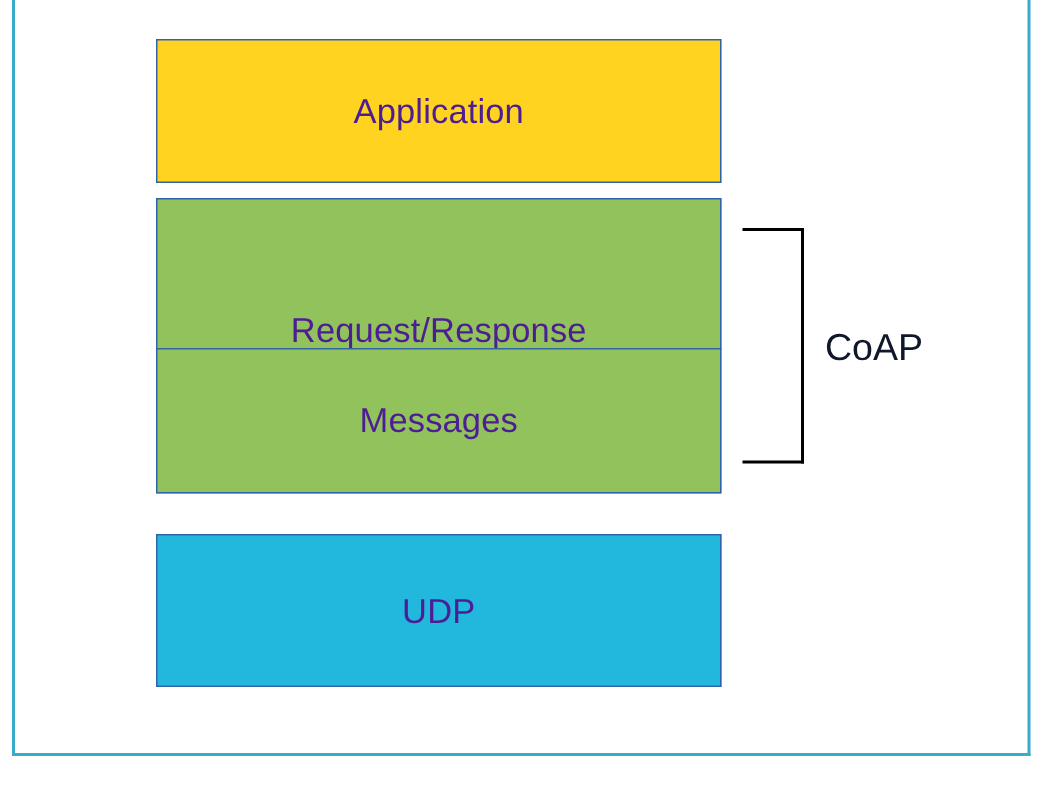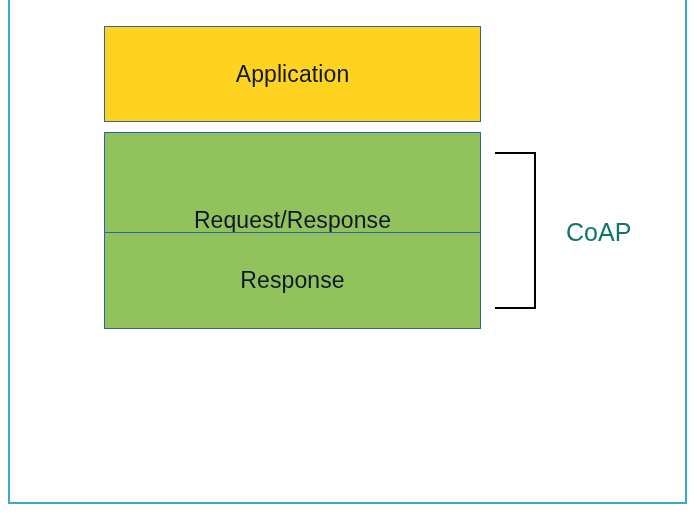--- a/index.html
+++ b/index.html
@@ -30,21 +30,21 @@
   
   .layer-box {
     position: absolute;
     left: 104px;
     width: 377px;
     box-sizing: border-box;
     border: 1px solid #3064a8;
     display: flex;
     align-items: center;
     justify-content: center;
-    color: #0f172a;
+    color: #4c1d95;
     font-size: 23px;
     line-height: 1;
     letter-spacing: 0.1px;
   }
 
   #box-application {
     top: 26px;
     height: 96px;
     background: #ffd320;
   }
@@ -77,46 +77,48 @@
   #bracket-top    { left: 0px;  top: 0px;   width: 41px; height: 2px; }
   #bracket-right  { left: 39px; top: 0px;   width: 2px;  height: 157px; }
   #bracket-bottom { left: 0px;  top: 155px; width: 41px; height: 2px; }
 
   #coap-label {
     position: absolute;
     left: 550px;
     top: 220px;
     font-size: 25px;
     line-height: 1;
-    color: #0f766e;
+    color: #0f172a;
     white-space: nowrap;
-    margin-left: 16px;
   }
 </style>
 </head>
 <body>
 
 <div id="canvas">
 
   <div class="frame-line" id="frame-left"></div>
   <div class="frame-line" id="frame-right"></div>
   <div class="frame-line" id="frame-bottom"></div>
 
   <div class="layer-box" id="box-application">
     <span>Application</span>
   </div>
 
   <div class="layer-box" id="box-request-response">
     <span>Request/Response</span>
   </div>
 
   <div class="layer-box" id="box-messages">
-    <span>Response</span>
+    <span>Messages</span>
   </div>
 
+  <div class="layer-box" id="box-udp">
+    <span>UDP</span>
+  </div>
 
   <div id="coap-bracket">
     <div class="bracket-seg" id="bracket-top"></div>
     <div class="bracket-seg" id="bracket-right"></div>
     <div class="bracket-seg" id="bracket-bottom"></div>
   </div>
 
   <div id="coap-label">CoAP</div>
 
 </div>

